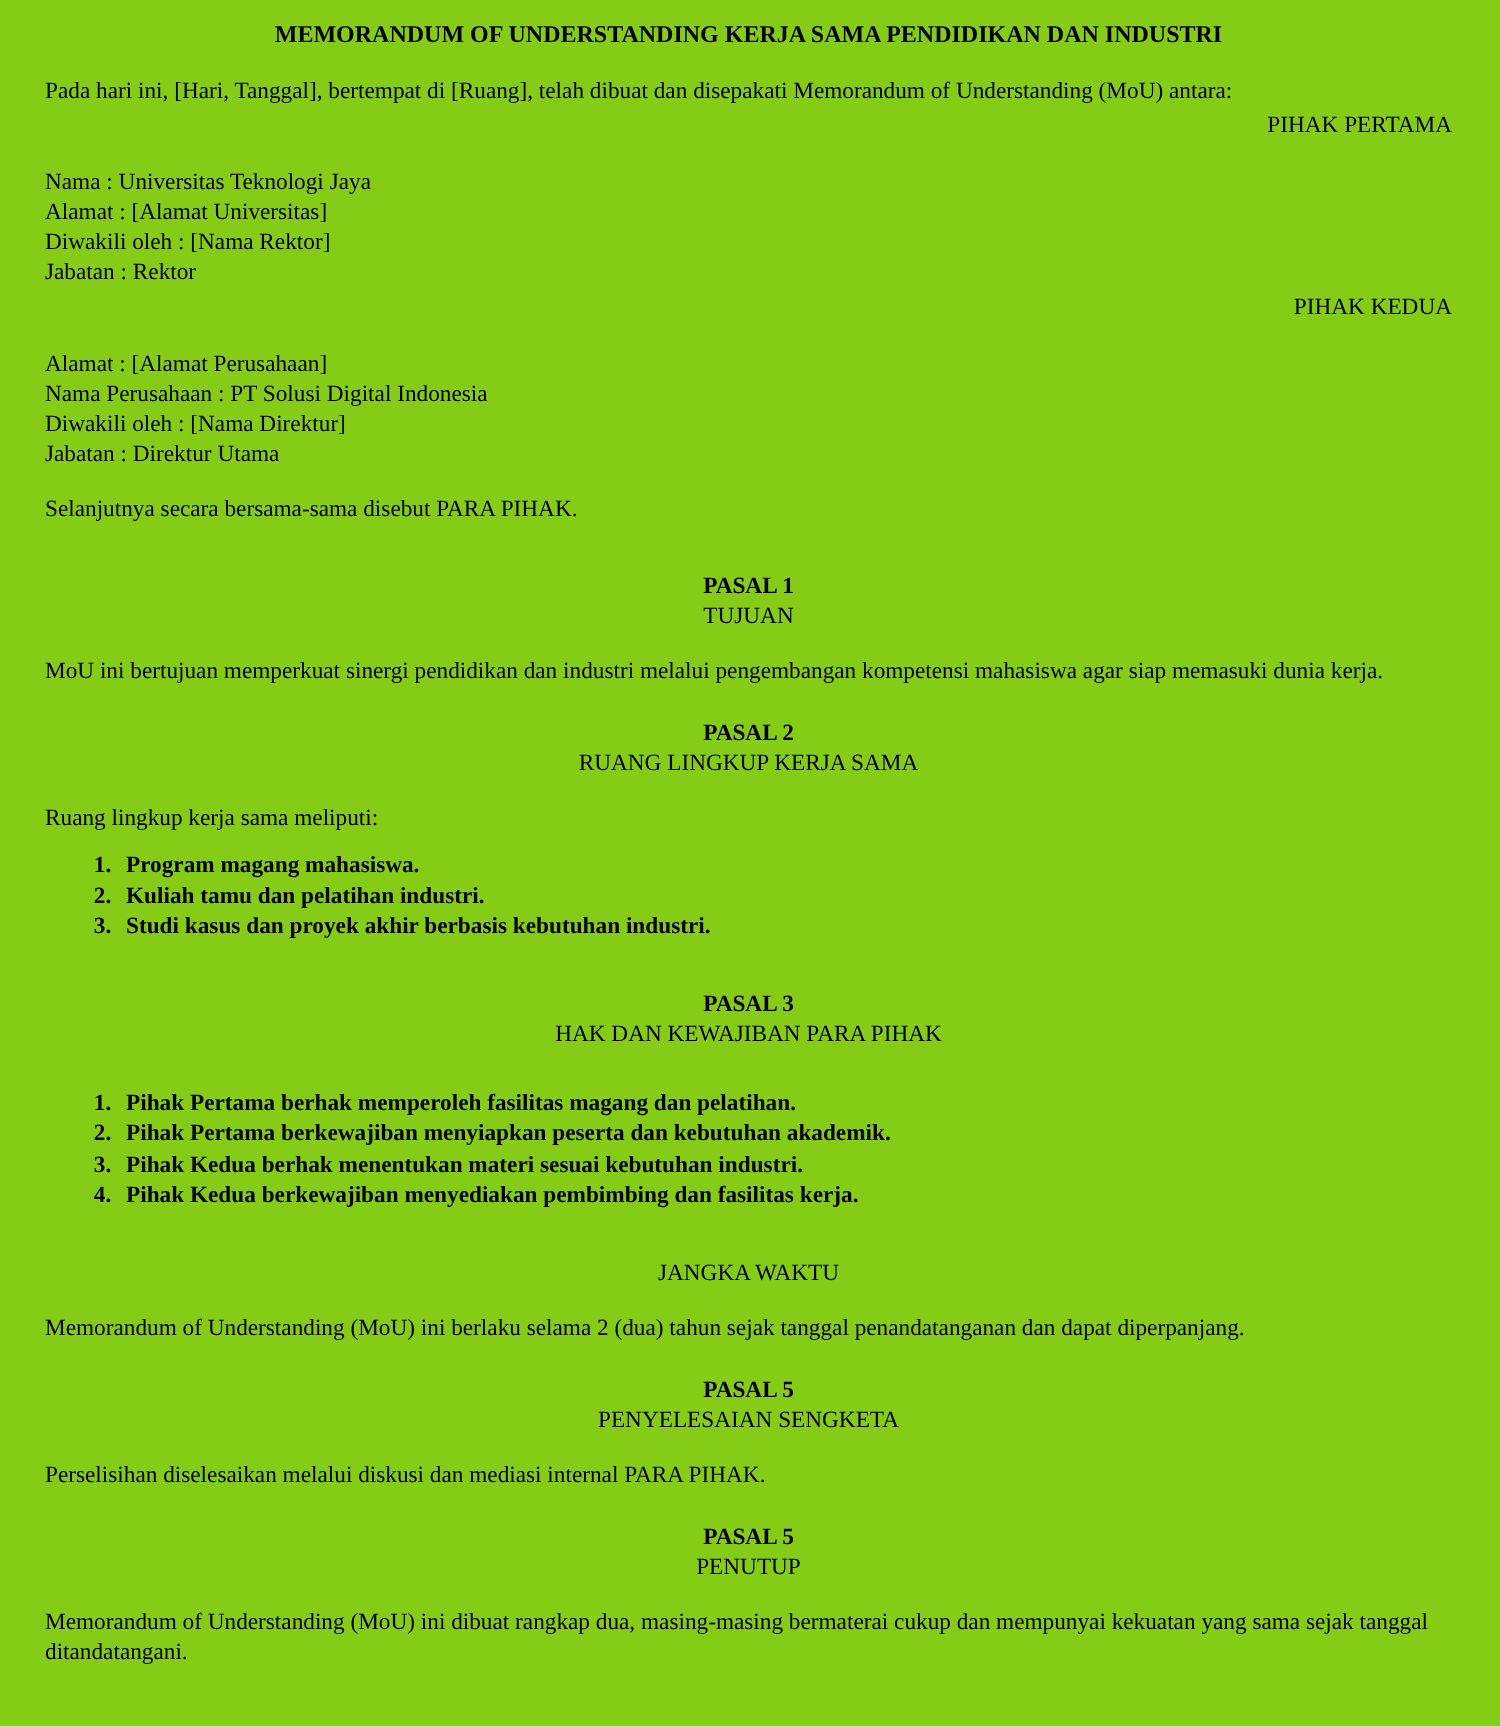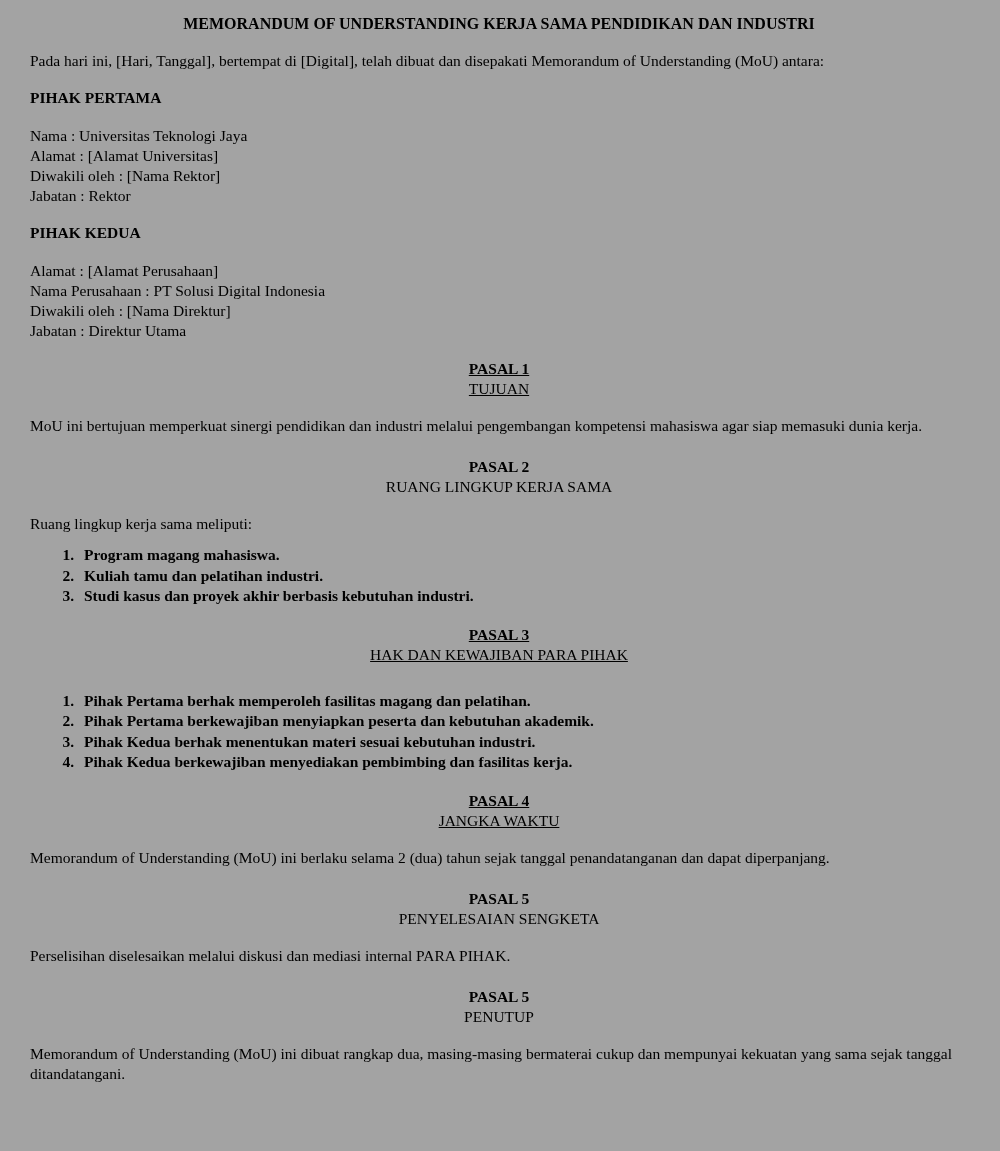--- a/index.html
+++ b/index.html
@@ -5,53 +5,54 @@
   html, body {
     margin: 0;
     padding: 0;
     background: #ffffff;
   }
   .page {
     width: 1000px;
     height: 1151px;
     box-sizing: border-box;
     padding: 8px 32px 0 30px;
-    background: #a3a3a3;
+    background: #84cc16;
     color: #000000;
     font-family: "Liberation Serif", "DejaVu Serif", serif;
     font-size: 15.5px;
     line-height: 20px;
     overflow: hidden;
   }
   .doc-title {
     text-align: center;
     font-weight: bold;
     font-size: 16px;
     margin: 6px 0 0 0;
   }
   .para {
     margin: 17px 0 0 0;
   }
   .para:empty { display: none; }
   .party-heading {
-    font-weight: bold;
-    margin: 17px 0 0 0;
+    font-weight: normal;
+    margin: 3px 0 0 0;
+    text-align: right;
   }
   .party-lines {
     margin: 18px 0 0 0;
   }
   .party-lines .pline {
     line-height: 20px;
   }
   .bold { font-weight: normal; }
   .pasal-head {
     text-align: center;
     margin: 21px 0 0 0;
   }
-  .pasal-head.mt-lg { margin-top: 18px; text-decoration: underline; }
+  .pasal-head.mt-lg { margin-top: 31px; }
   .pasal-num {
     font-weight: bold;
     line-height: 20px;
   }
   .pasal-sub {
     line-height: 20px;
   }
   ol.clause-list {
     margin: 11px 0 0 0;
     padding: 0 0 0 48px;
@@ -63,38 +64,39 @@
     padding-left: 6px;
   }
 </style>
 </head>
 <body>
 
 <div class="page">
 
   <h1 class="doc-title">MEMORANDUM OF UNDERSTANDING KERJA SAMA PENDIDIKAN DAN INDUSTRI</h1>
 
-  <p class="para"><span>Pada hari ini, </span><span class="bold">[Hari, Tanggal]</span><span>, bertempat di </span><span class="bold">[Digital]</span><span>, telah dibuat dan disepakati Memorandum of Understanding (MoU) antara:</span></p>
+  <p class="para"><span>Pada hari ini, </span><span class="bold">[Hari, Tanggal]</span><span>, bertempat di </span><span class="bold">[Ruang]</span><span>, telah dibuat dan disepakati Memorandum of Understanding (MoU) antara:</span></p>
 
   <div class="party-heading">PIHAK PERTAMA</div>
   <div class="party-lines">
     <div class="pline">Nama : Universitas Teknologi Jaya</div>
     <div class="pline">Alamat : [Alamat Universitas]</div>
     <div class="pline">Diwakili oleh : [Nama Rektor]</div>
     <div class="pline">Jabatan : Rektor</div>
   </div>
 
   <div class="party-heading">PIHAK KEDUA</div>
   <div class="party-lines">
     <div class="pline">Alamat : [Alamat Perusahaan]</div>
     <div class="pline">Nama Perusahaan : PT Solusi Digital Indonesia</div>
     <div class="pline">Diwakili oleh : [Nama Direktur]</div>
     <div class="pline">Jabatan : Direktur Utama</div>
   </div>
 
+  <p class="para"><span>Selanjutnya secara bersama-sama disebut </span><span class="bold">PARA PIHAK</span><span>.</span></p>
 
   <section>
     <div class="pasal-head mt-lg">
       <div class="pasal-num">PASAL 1</div>
       <div class="pasal-sub">TUJUAN</div>
     </div>
     <p class="para">MoU ini bertujuan memperkuat sinergi pendidikan dan industri melalui pengembangan kompetensi mahasiswa agar siap memasuki dunia kerja.</p>
   </section>
 
   <section>
@@ -118,21 +120,20 @@
     <ol class="clause-list mt-lg">
       <li>Pihak Pertama berhak memperoleh fasilitas magang dan pelatihan.</li>
       <li>Pihak Pertama berkewajiban menyiapkan peserta dan kebutuhan akademik.</li>
       <li>Pihak Kedua berhak menentukan materi sesuai kebutuhan industri.</li>
       <li>Pihak Kedua berkewajiban menyediakan pembimbing dan fasilitas kerja.</li>
     </ol>
   </section>
 
   <section>
     <div class="pasal-head mt-lg">
-      <div class="pasal-num">PASAL 4</div>
       <div class="pasal-sub">JANGKA WAKTU</div>
     </div>
     <p class="para">Memorandum of Understanding (MoU) ini berlaku selama 2 (dua) tahun sejak tanggal penandatanganan dan dapat diperpanjang.</p>
   </section>
 
   <section>
     <div class="pasal-head">
       <div class="pasal-num">PASAL 5</div>
       <div class="pasal-sub">PENYELESAIAN SENGKETA</div>
     </div>

